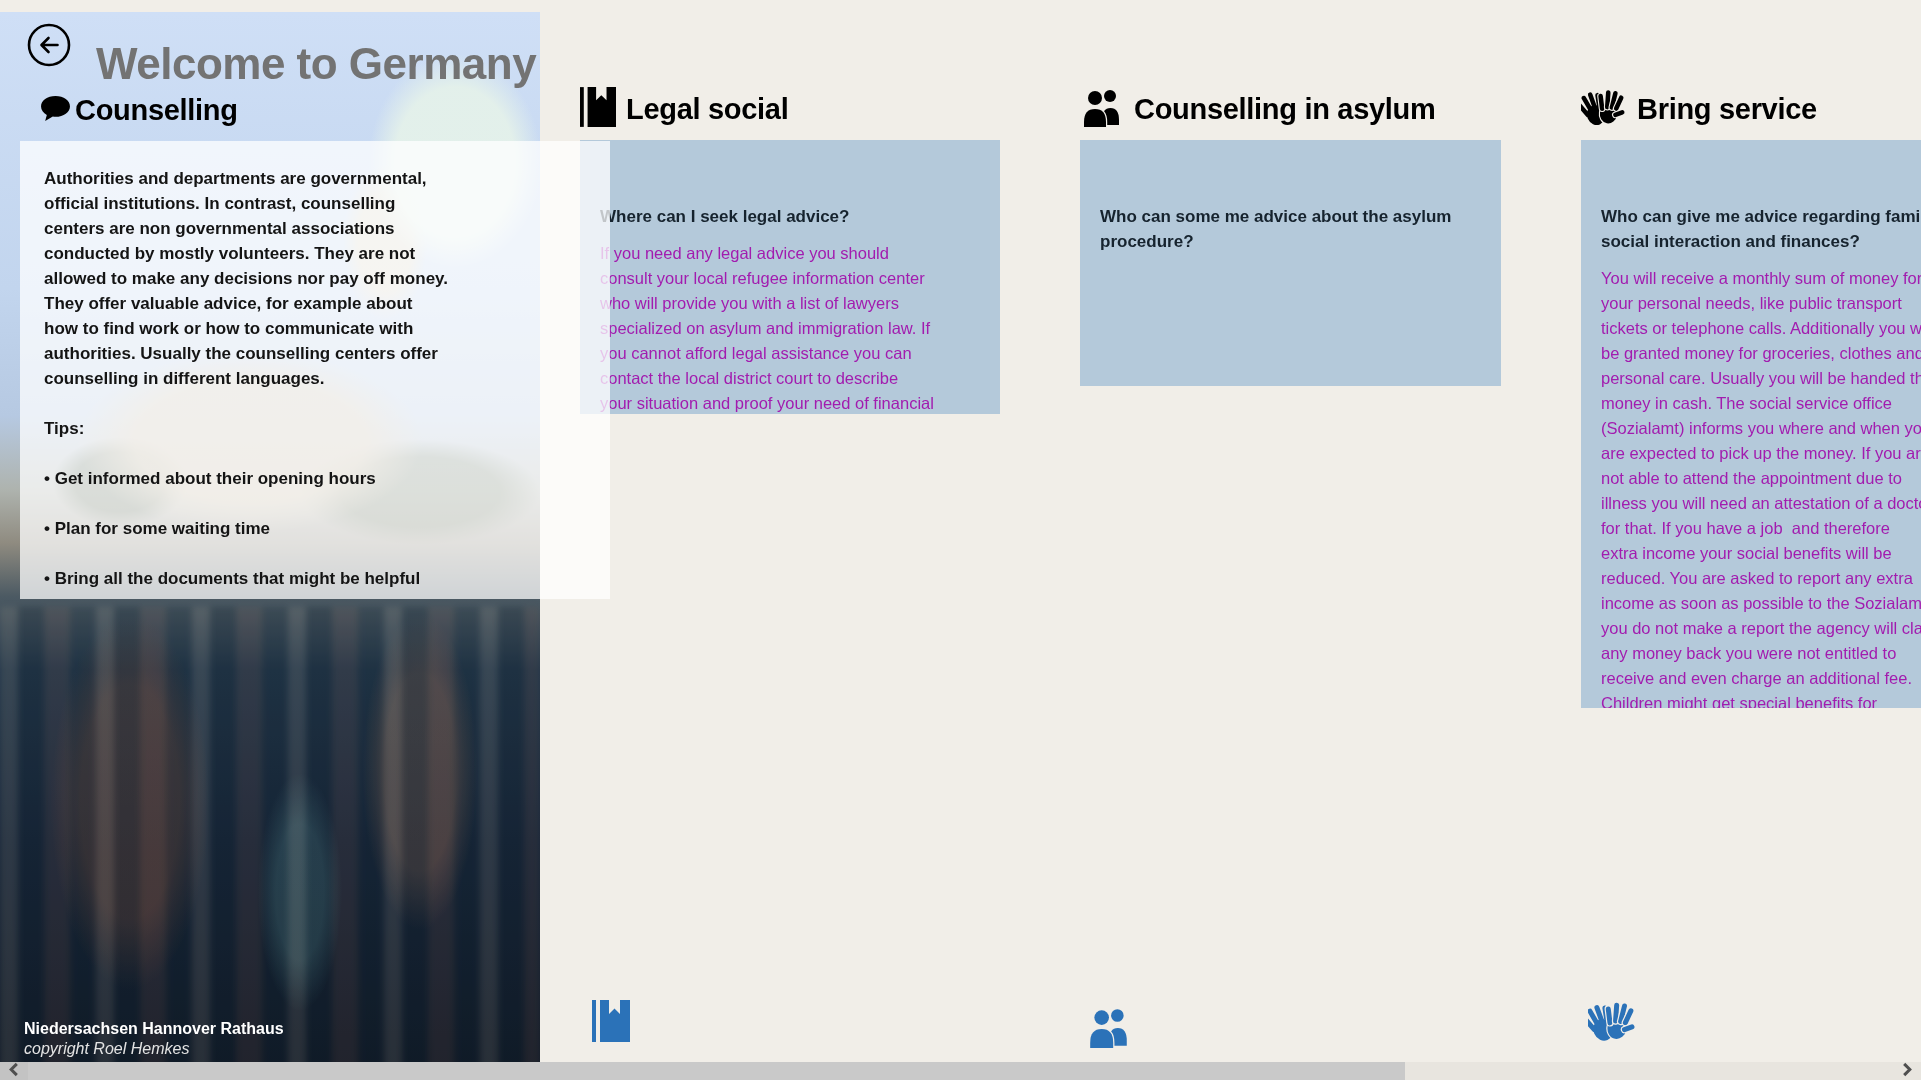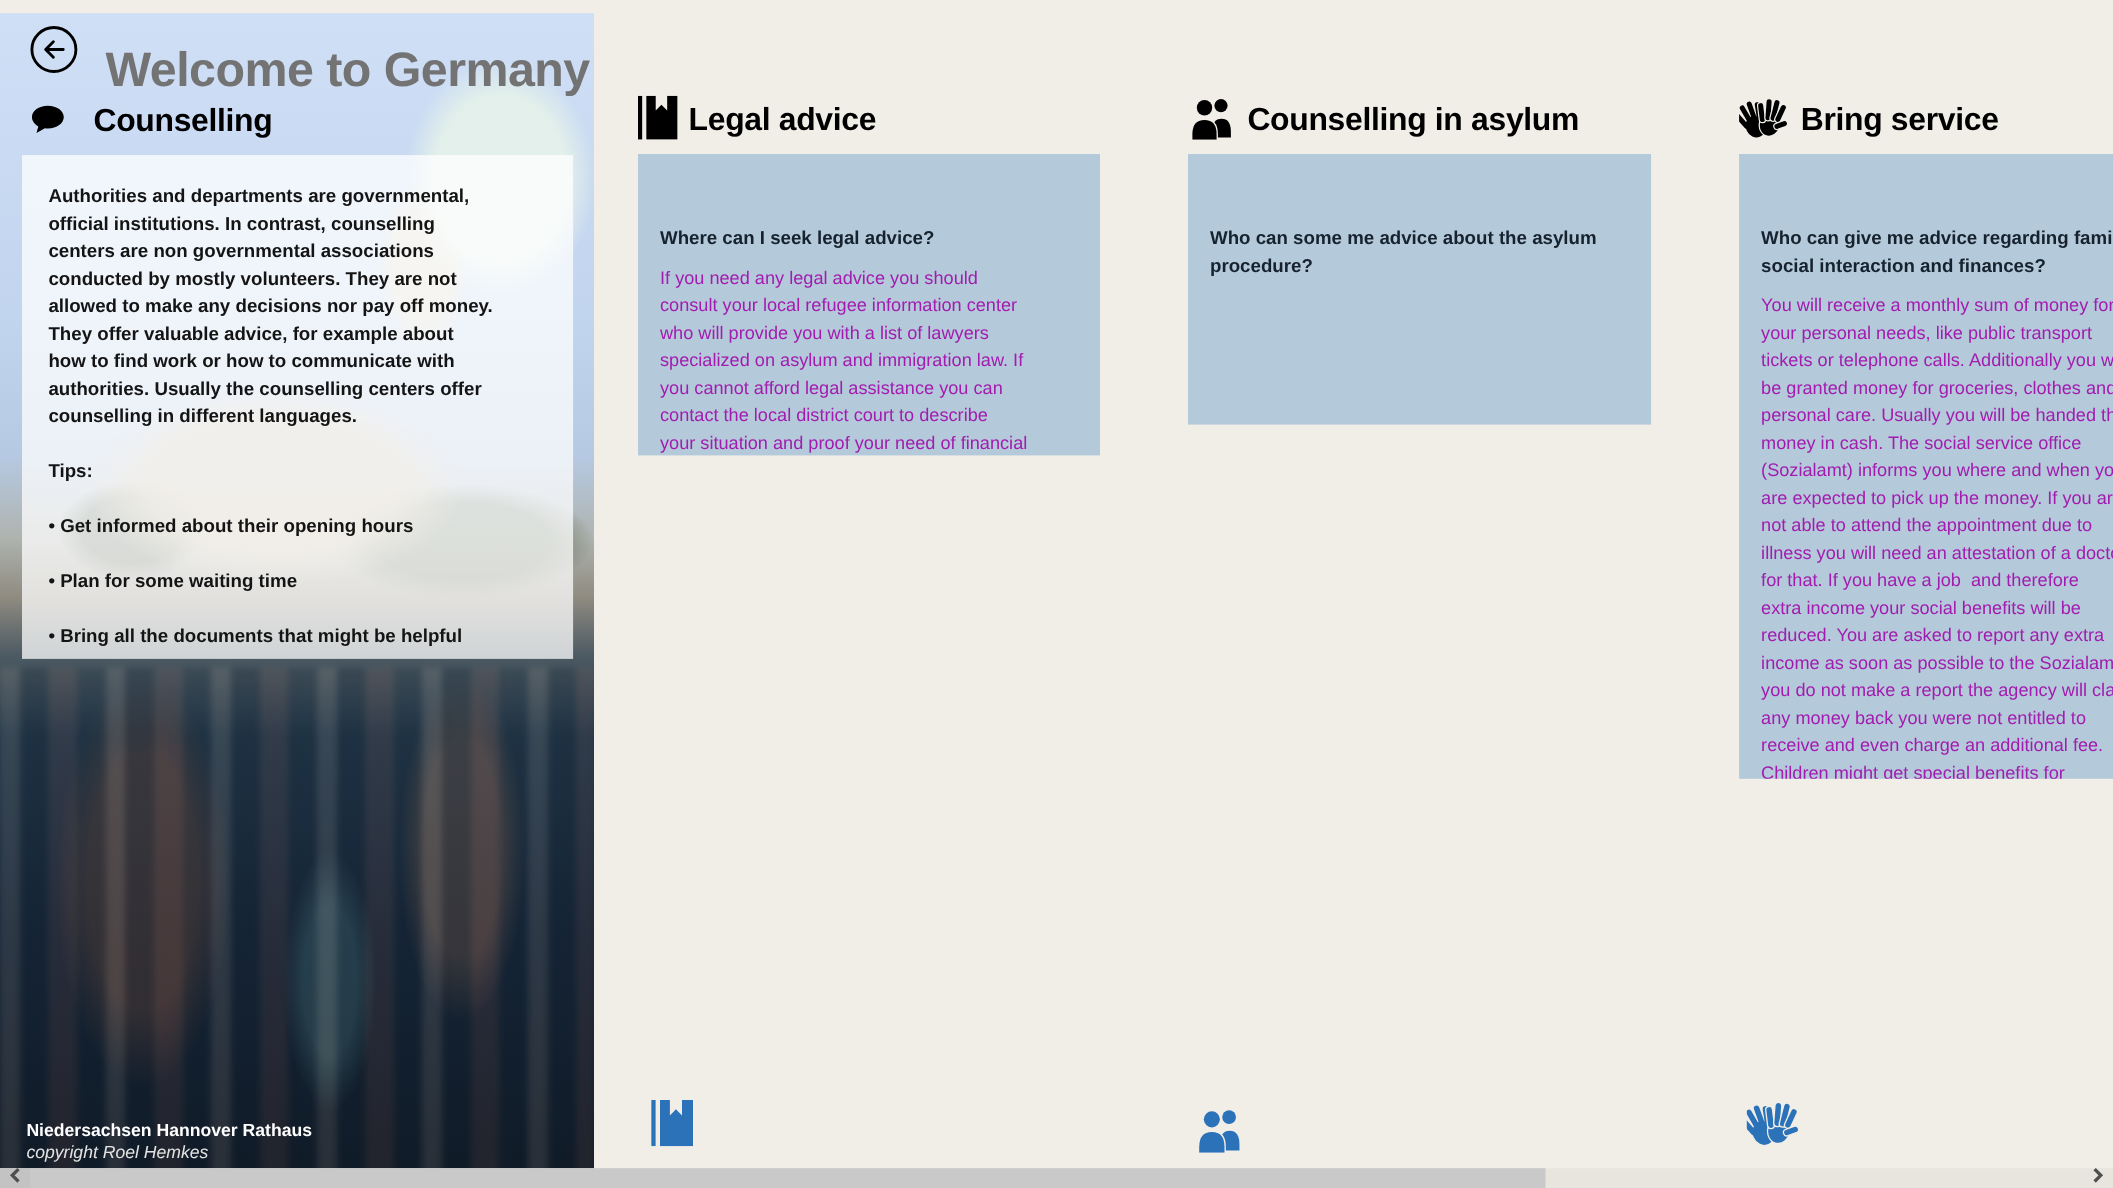--- a/index.html
+++ b/index.html
@@ -43,26 +43,26 @@
   .back-btn{
     position:absolute;left:26px;top:22px;width:46px;height:46px;
     cursor:pointer;z-index:5;background:transparent;border:0;padding:0;
   }
   .page-title{
     position:absolute;left:96px;top:10px;z-index:4;
     font-size:44px;font-weight:700;letter-spacing:-.5px;color:#737373;
     white-space:nowrap;
   }
   .hero-section-header{
-    position:absolute;left:28px;top:94px;z-index:4;
-    display:flex;align-items:center;gap:26px;text-align:center;
+    position:absolute;left:40px;top:94px;z-index:4;
+    display:flex;align-items:center;gap:4px;text-align:center;
   }
   .hdr-label{font-size:29px;font-weight:700;color:#000;letter-spacing:-.3px;white-space:nowrap;}
   .hero-card{
-    position:absolute;left:20px;top:141px;width:501px;height:458px;
+    position:absolute;left:20px;top:141px;width:590px;height:458px;
     box-sizing:border-box;padding:25px 24px;
     background:rgba(255,255,255,.74);z-index:3;
   }
   .hero-card .txt{
     font-size:17px;line-height:25px;font-weight:700;color:#141414;white-space:pre;
   }
   .hero-caption{position:absolute;left:24px;bottom:16px;z-index:4;}
   .hero-caption .cap1{font-size:16px;font-weight:700;color:#ffffff;}
   .hero-caption .cap2{font-size:16px;font-style:italic;color:#e3e3e3;margin-top:2px;}
   
@@ -156,21 +156,21 @@
 </div>
 
 <div class="column col-legal">
   <div class="col-header">
     <span class="section-icon">
       <svg width="36" height="40" viewBox="0 0 38 42">
         <rect class="blk" x="0" y="0" width="4" height="42"></rect>
         <path class="blk" fill-rule="evenodd" d="M8 0 H38 V42 H8 Z M17 0 h11 v14 l-5.5 -5.5 L17 14 Z"></path>
       </svg>
     </span>
-    <span class="hdr-label">Legal advice</span>
+    <span class="hdr-label">Legal social</span>
   </div>
   <div class="card">
     <div class="question">Where can I seek legal advice?</div>
     <div class="body-text">If you need any legal advice you should
 consult your local refugee information center
 who will provide you with a list of lawyers
 specialized on asylum and immigration law. If
 you cannot afford legal assistance you can
 contact the local district court to describe
 your situation and proof your need of financial

